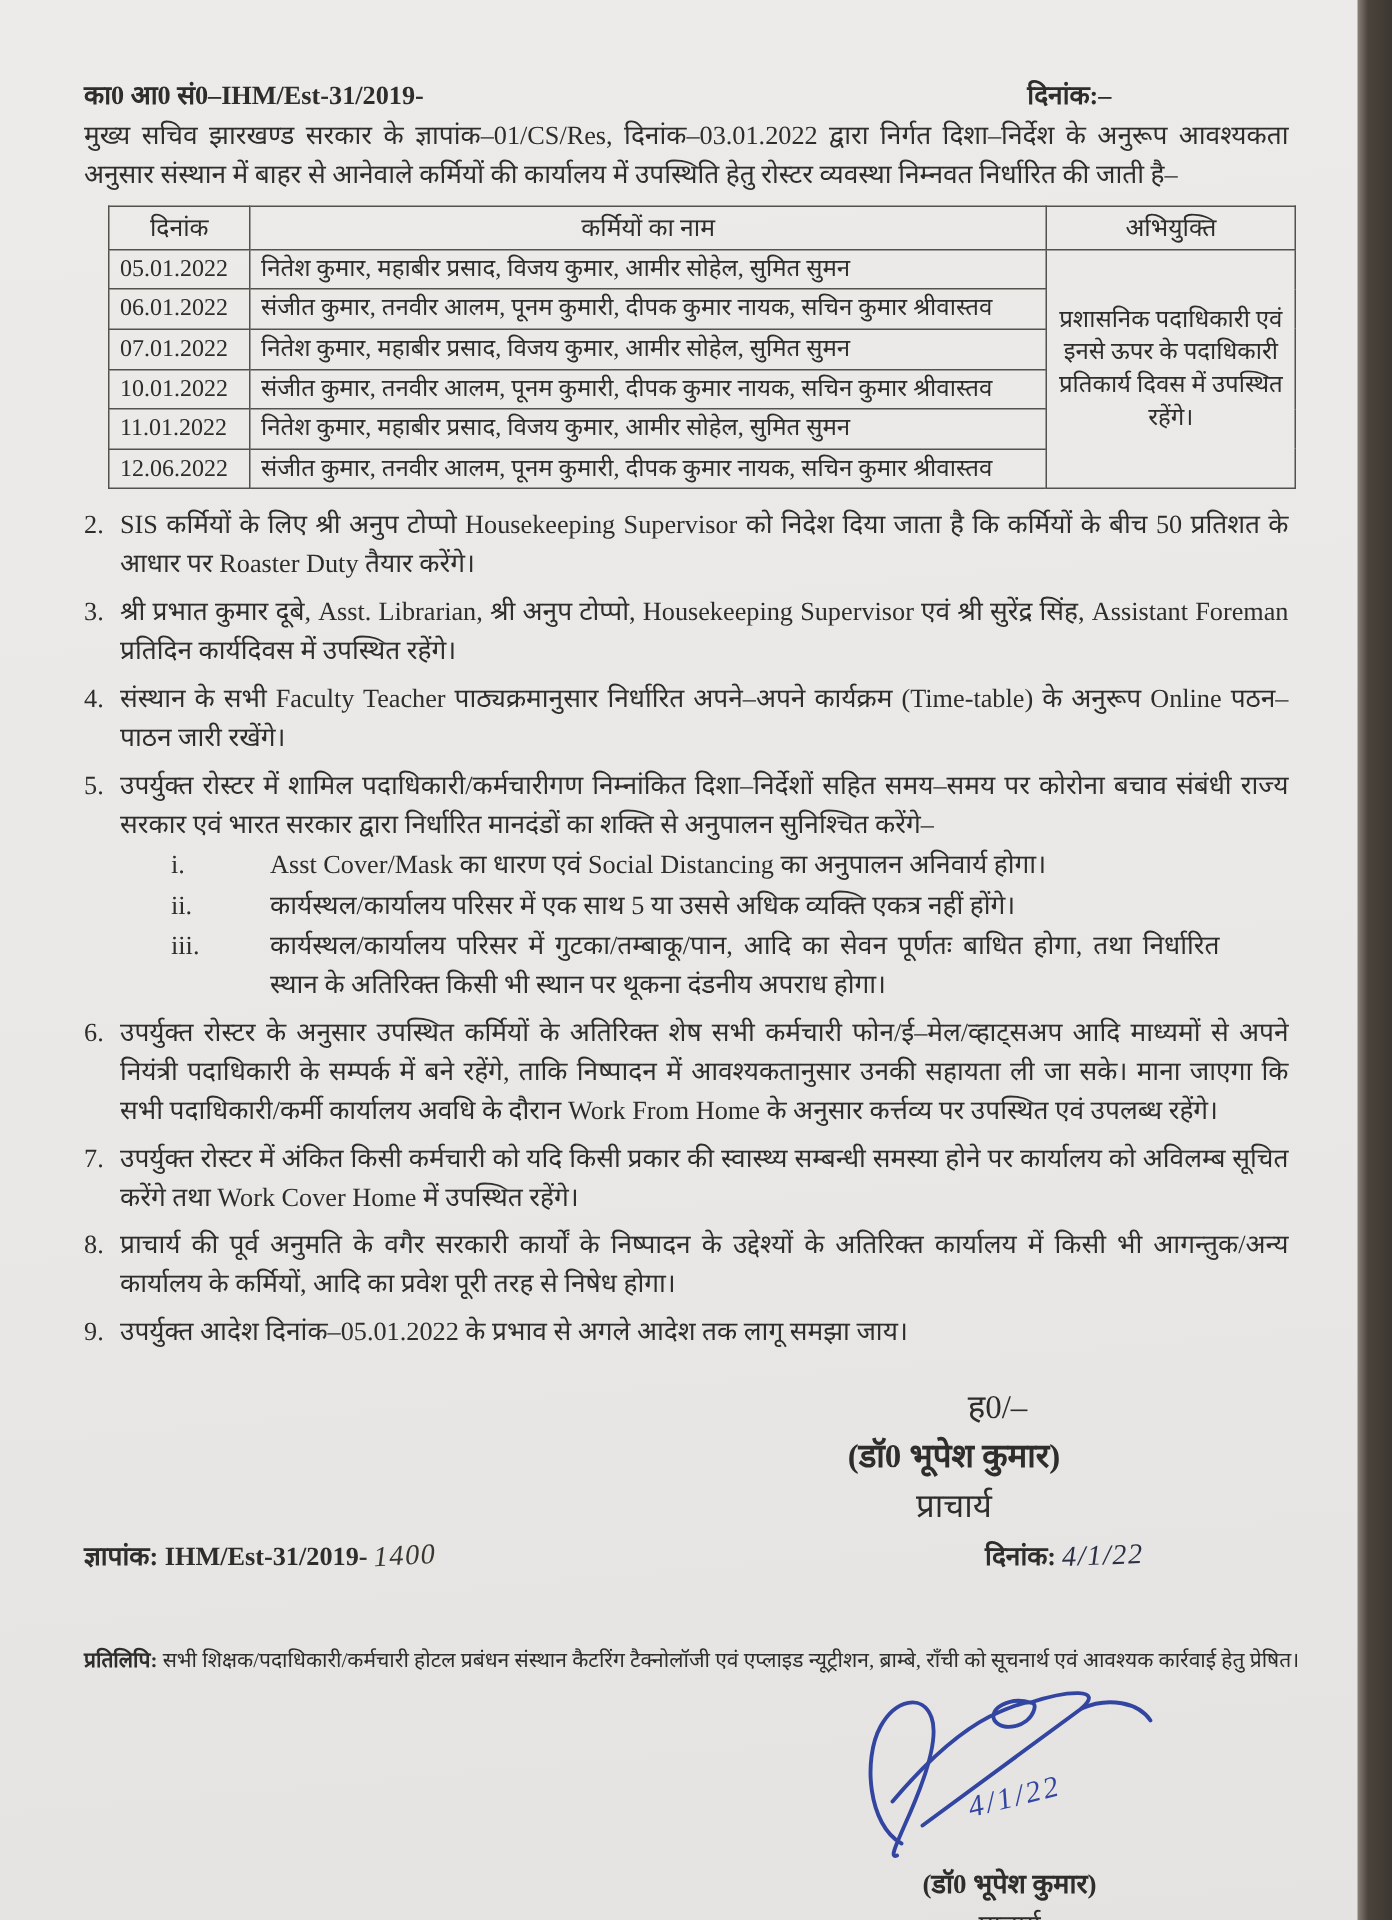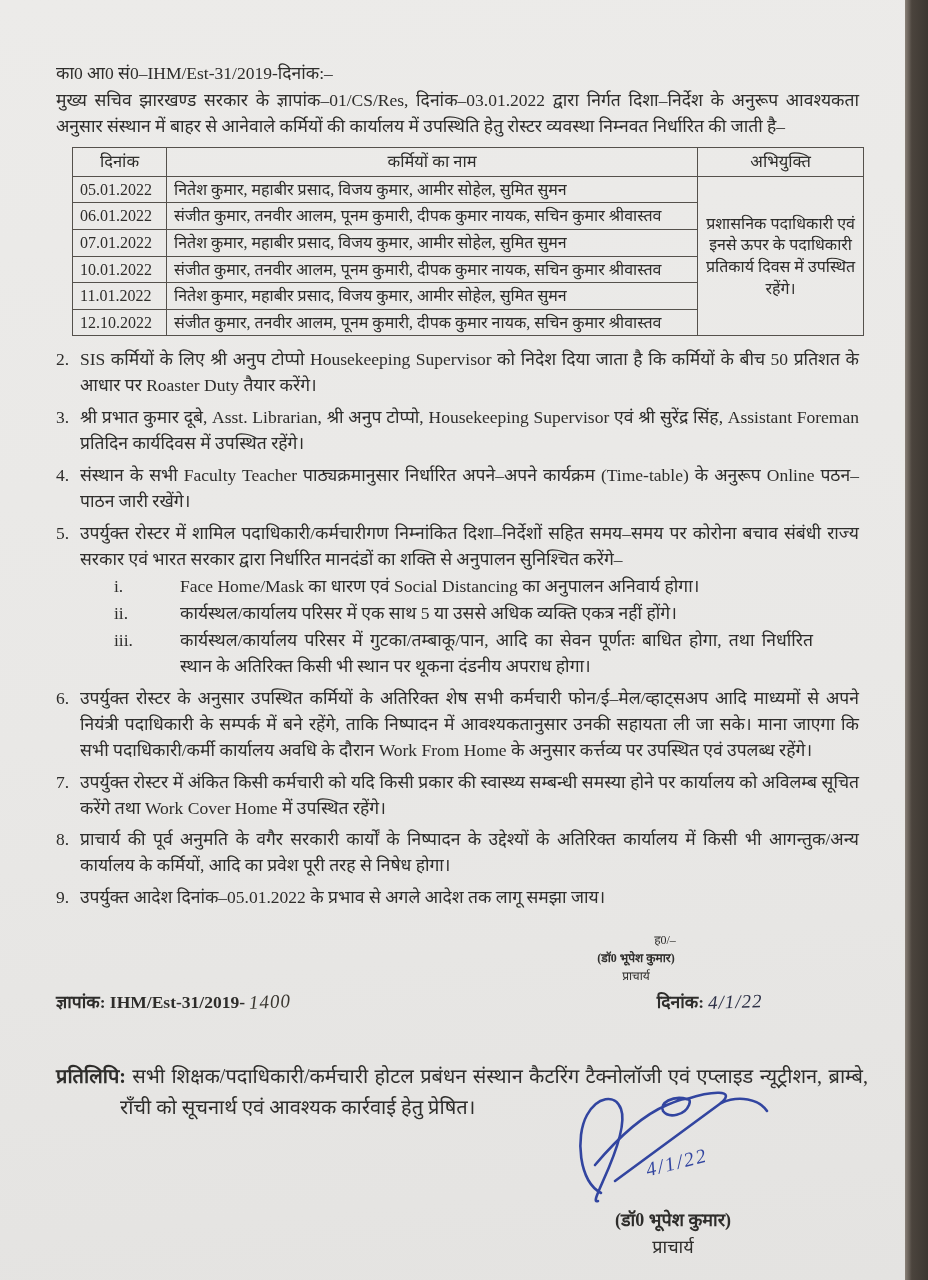--- a/index.html
+++ b/index.html
@@ -22,22 +22,22 @@
   }
   .doc-title {
     text-align:center; font-weight:bold; font-size:26px; line-height:1.15;
     text-decoration:underline; letter-spacing:0.5px;
   }
   .doc-subtitle {
     text-align:center; font-size:23px; line-height:1.25;
     text-decoration:underline; margin-top:1px;
   }
   .ref-row {
-    display:flex; margin-top:26px;
-    font-weight:normal; font-size:17.5px;
+    display:flex; justify-content:space-between; margin-top:16px;
+    font-weight:bold; font-size:17.5px;
   }
   .ref-row .date-label { margin-right:118px; }
   .intro { font-size:17.5px; line-height:1.5; text-align:justify; margin-top:3px; }
   table.roster {
     border-collapse:collapse; margin:7px 0 0 16px; width:792px;
     font-size:16px;
   }
   table.roster th, table.roster td {
     border:1.6px solid #55514c; padding:2px 7px; line-height:1.35;
     font-weight:normal;
@@ -49,36 +49,36 @@
   .points { margin-top:11px; font-size:17.5px; }
   .point { display:flex; margin-bottom:6px; line-height:1.48; }
   .point .num { flex:0 0 24px; }
   .point .txt { flex:1; text-align:justify; }
   .subpoints { margin:2px 0 6px 58px; }
   .subpoint { display:flex; line-height:1.48; margin-bottom:1px; }
   .subpoint .rnum { flex:0 0 66px; }
   .subpoint .txt { flex:1; text-align:justify; padding-right:46px; }
   .sig-block-1 {
     width:230px; margin:20px 108px 0 auto; text-align:center;
-    font-size:12px; line-height:1.5;
+    font-size:22px; line-height:1.5;
   }
   .sig-block-1 .ho { padding-left:58px; }
   .sig-block-1 .name { font-weight:bold; }
   .dispatch-row {
     display:flex; justify-content:space-between; align-items:baseline;
     margin-top:4px; font-size:17.5px;
   }
   .hw { font-style:italic; letter-spacing:1px; }
   .hw-dark { color:#2c3046; font-size:19px; display:inline-block; transform:rotate(-2deg); }
   .hw-memo { color:#3a3730; font-size:19px; display:inline-block; transform:rotate(-3deg); margin-left:4px; }
   .dispatch-row .left b, .dispatch-row .right b { font-weight:bold; }
   .dispatch-row .right { margin-right:96px; }
   .footer { position:relative; height:215px; margin-top:5px; }
   .copy-para {
-    font-size:20px; line-height:1.55; text-align:justify;
+    font-size:14px; line-height:1.55; text-align:justify;
     padding-left:64px; text-indent:-64px; width:812px;margin-top:48px;
   }
   .copy-para b { font-weight:bold; }
   .sig-block-2 {
     position:absolute; right:66px; top:28px; width:240px; text-align:center;
     font-size:18px; line-height:1.5;
   }
   .sig-scribble { position:relative; height:118px; }
   .sig-scribble svg { position:absolute; left:18px; top:0; }
   .sig-date-hw {
@@ -122,21 +122,21 @@
     </tr>
     <tr>
       <td class="c-date">10.01.2022</td>
       <td class="c-names">संजीत कुमार, तनवीर आलम, पूनम कुमारी, दीपक कुमार नायक, सचिन कुमार श्रीवास्तव</td>
     </tr>
     <tr>
       <td class="c-date">11.01.2022</td>
       <td class="c-names">नितेश कुमार, महाबीर प्रसाद, विजय कुमार, आमीर सोहेल, सुमित सुमन</td>
     </tr>
     <tr>
-      <td class="c-date">12.10.2022</td>
+      <td class="c-date">12.06.2022</td>
       <td class="c-names">संजीत कुमार, तनवीर आलम, पूनम कुमारी, दीपक कुमार नायक, सचिन कुमार श्रीवास्तव</td>
     </tr>
   </tbody>
     </table>
 
   <div class="points">
     <div class="point">
       <span class="num">2.</span>
       <span class="txt">SIS कर्मियों के लिए श्री अनुप टोप्पो Housekeeping Supervisor को निदेश दिया जाता है कि कर्मियों के बीच 50 प्रतिशत के आधार पर Roaster Duty तैयार करेंगे।</span>
     </div>
@@ -149,21 +149,21 @@
       <span class="txt">संस्थान के सभी Faculty Teacher पाठ्यक्रमानुसार निर्धारित अपने–अपने कार्यक्रम (Time-table) के अनुरूप Online पठन–पाठन जारी रखेंगे।</span>
     </div>
     <div class="point" style="margin-bottom:2px;">
       <span class="num">5.</span>
       <span class="txt">उपर्युक्त रोस्टर में शामिल पदाधिकारी/कर्मचारीगण निम्नांकित दिशा–निर्देशों सहित समय–समय पर कोरोना बचाव संबंधी राज्य सरकार एवं भारत सरकार द्वारा निर्धारित मानदंडों का शक्ति से अनुपालन सुनिश्चित करेंगे–</span>
     </div>
 
     <div class="subpoints">
       <div class="subpoint">
         <span class="rnum">i.</span>
-        <span class="txt">Face Home/Mask का धारण एवं Social Distancing का अनुपालन अनिवार्य होगा।</span>
+        <span class="txt">Asst Cover/Mask का धारण एवं Social Distancing का अनुपालन अनिवार्य होगा।</span>
       </div>
       <div class="subpoint">
         <span class="rnum">ii.</span>
         <span class="txt">कार्यस्थल/कार्यालय परिसर में एक साथ 5 या उससे अधिक व्यक्ति एकत्र नहीं होंगे।</span>
       </div>
       <div class="subpoint">
         <span class="rnum">iii.</span>
         <span class="txt">कार्यस्थल/कार्यालय परिसर में गुटका/तम्बाकू/पान, आदि का सेवन पूर्णतः बाधित होगा, तथा निर्धारित स्थान के अतिरिक्त किसी भी स्थान पर थूकना दंडनीय अपराध होगा।</span>
       </div>
     </div>

